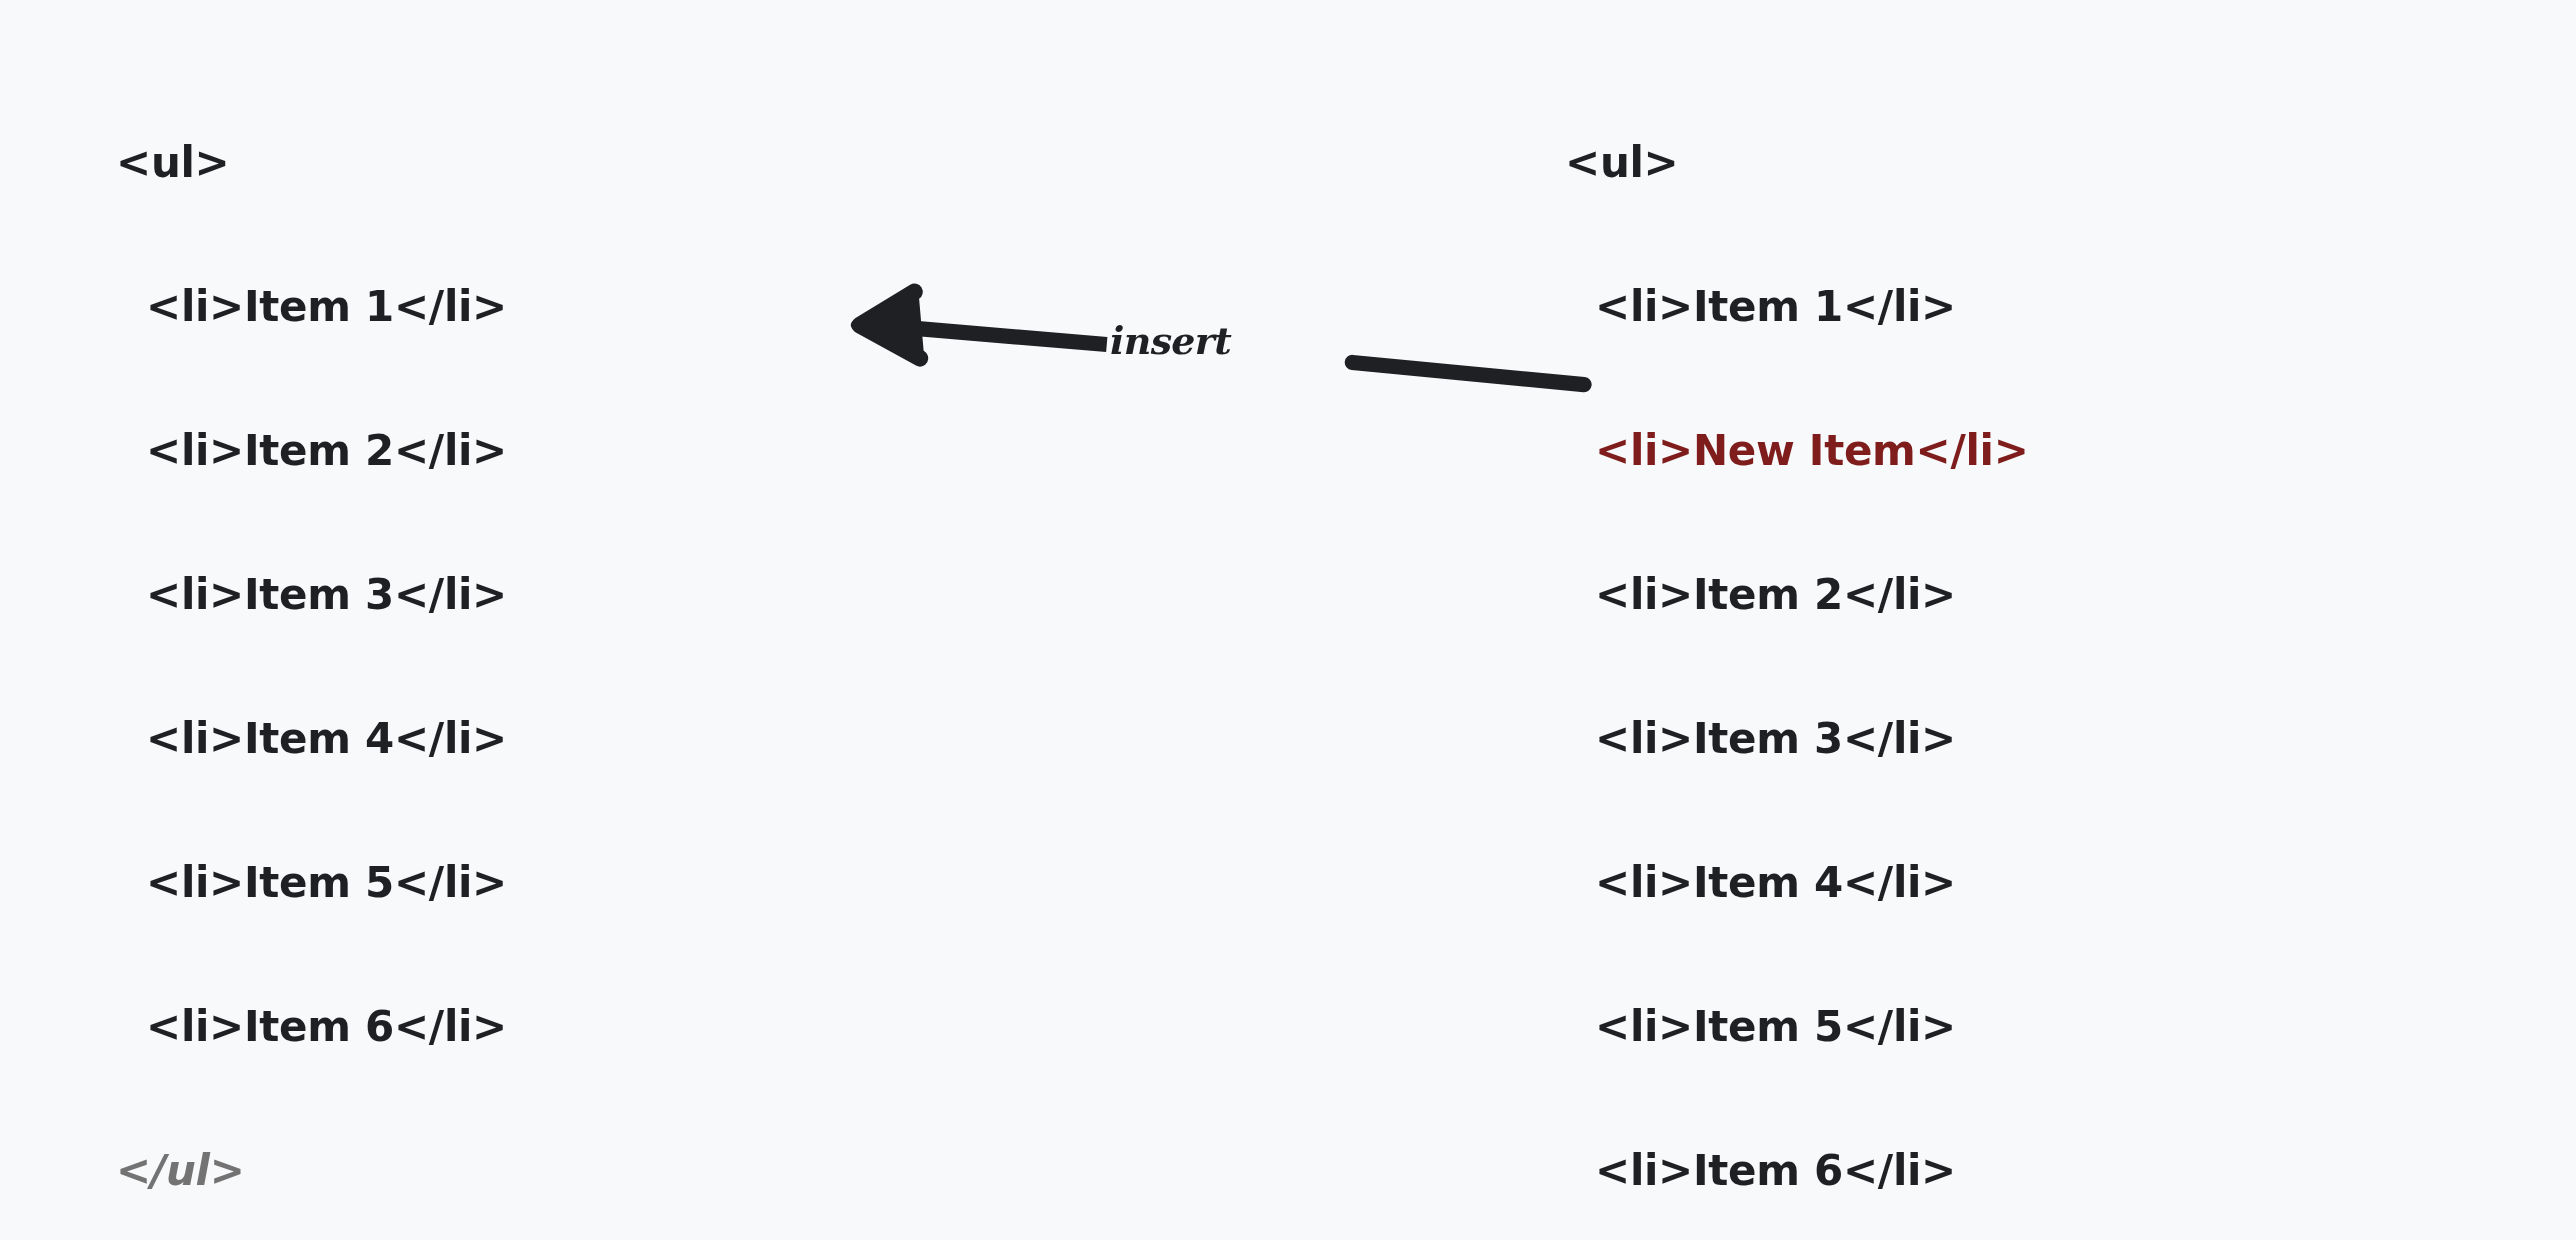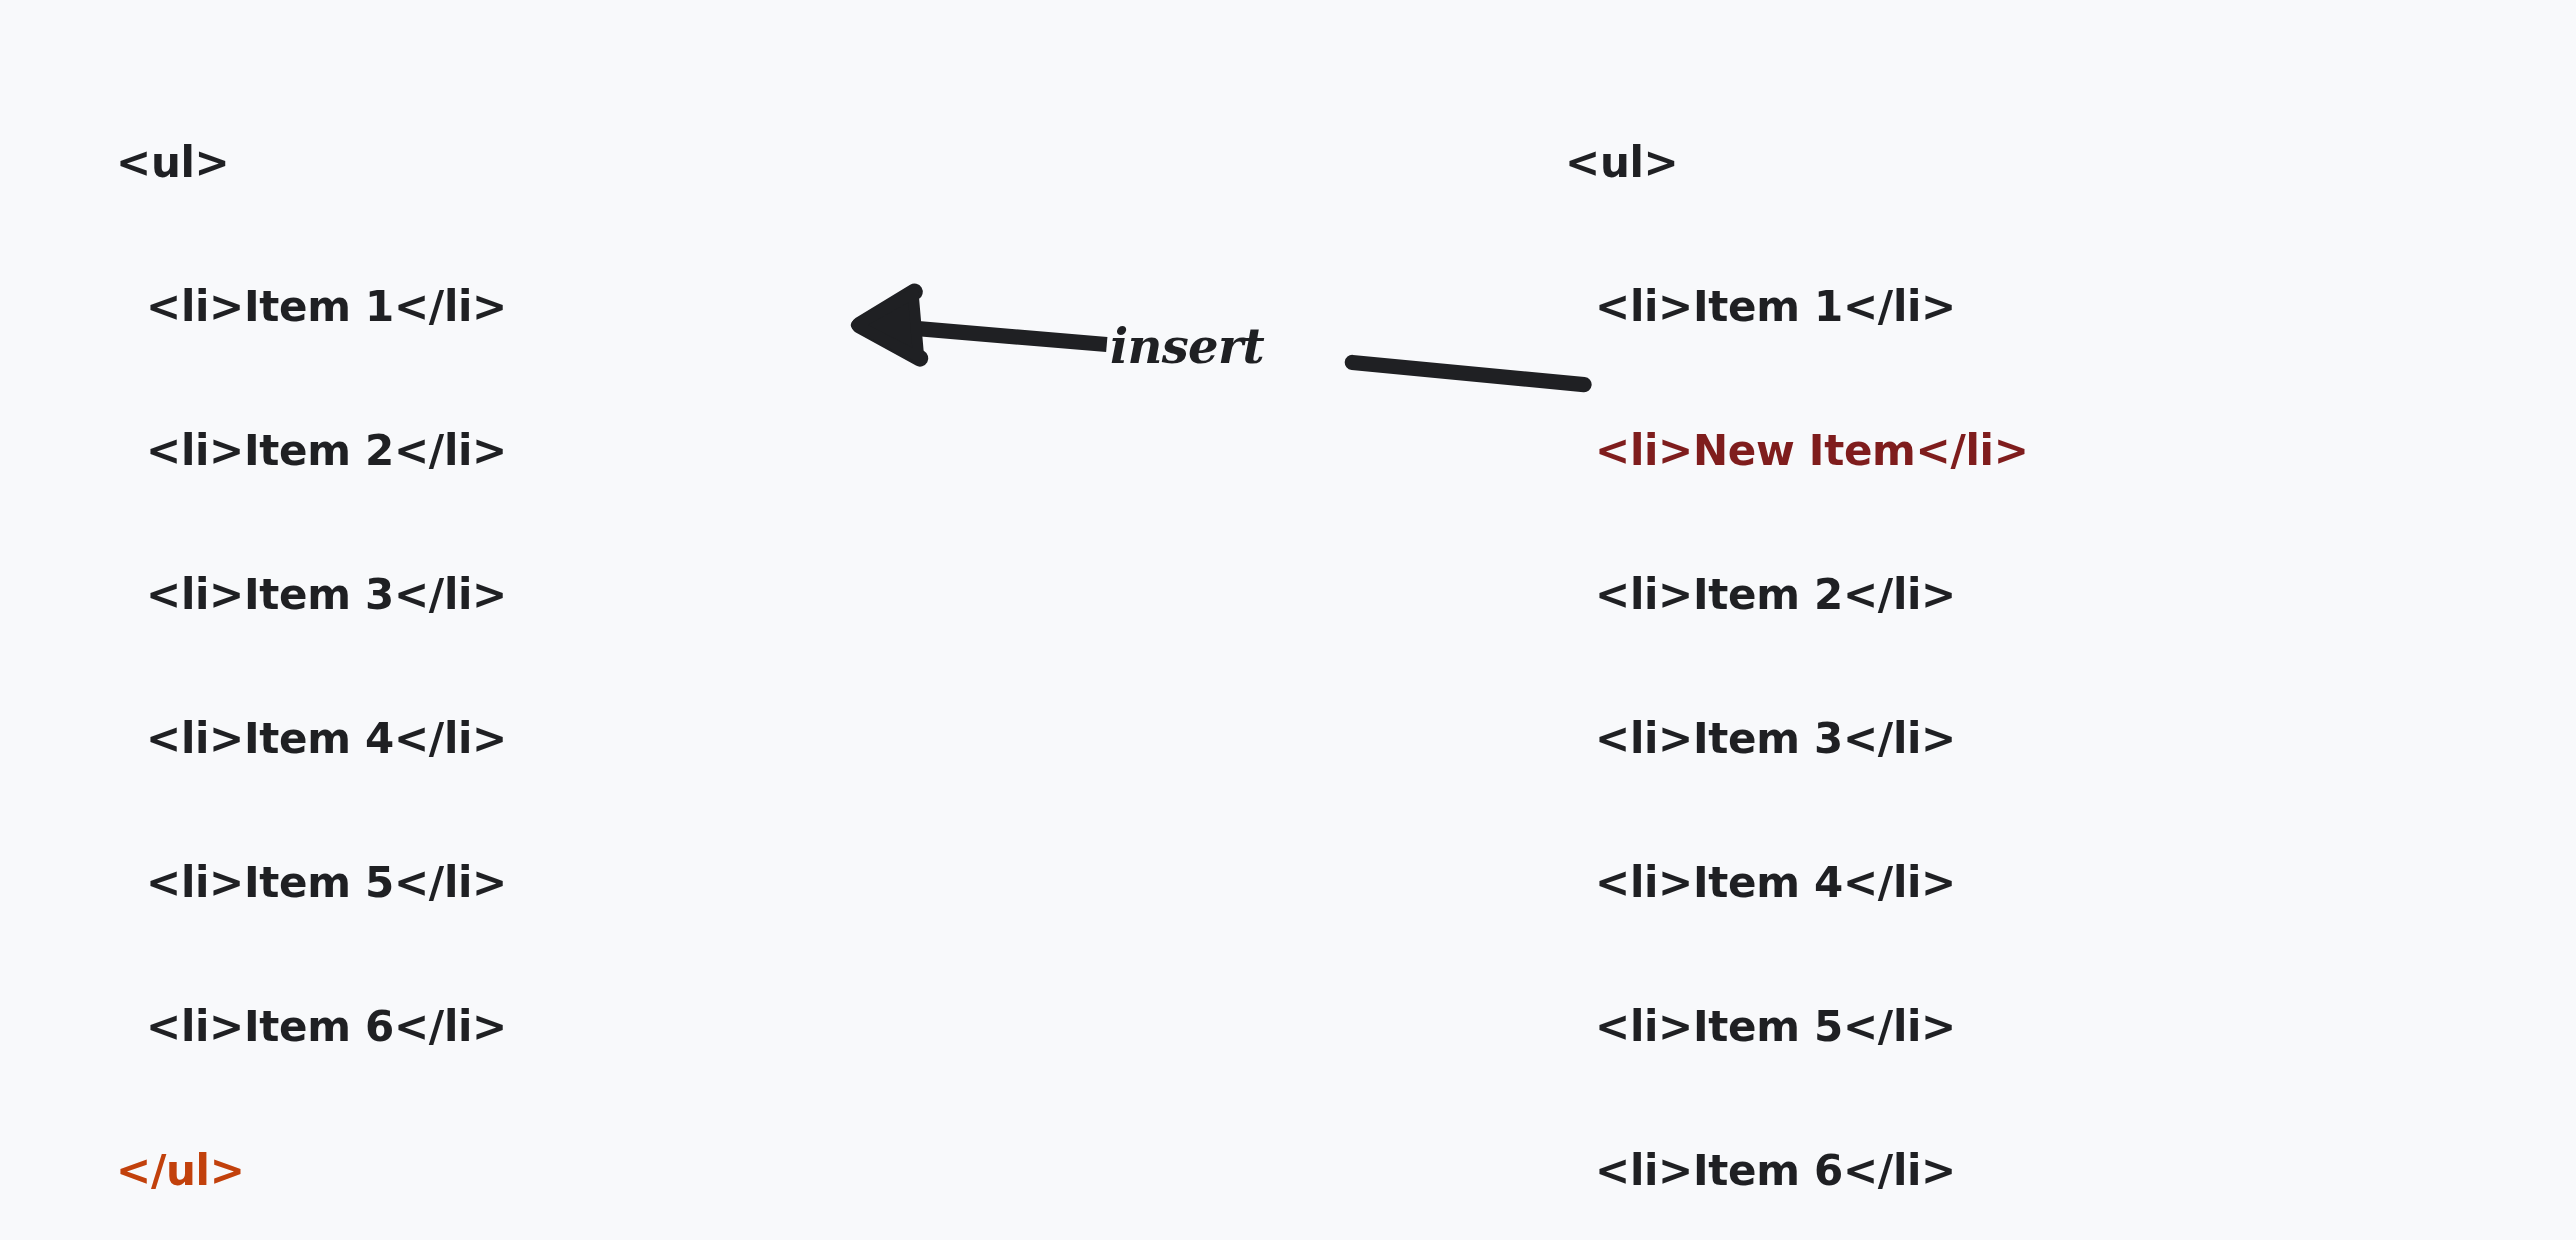--- a/index.html
+++ b/index.html
@@ -58,41 +58,41 @@
   }
 
   
   #insert-label {
     position: absolute;
     left: 1110px;
     top: 322px;
     font-family: "DejaVu Serif", "Liberation Serif", serif;
     font-style: italic;
     font-weight: 700;
-    font-size: 48px;
+    font-size: 38px;
     line-height: 1;
     color: #1f2023;
     letter-spacing: -0.7px;
     white-space: nowrap;
   }
 </style>
 </head>
 <body style="background: rgb(248, 249, 251);">
 
 <div id="stage" style="background: rgb(248, 249, 251); padding-left: 39px;">
 
   <div class="code-block" id="before-block">
     <span class="code-line" style="color: rgb(31, 32, 35);">&lt;ul&gt;</span>
     <span class="code-line indent" style="color: rgb(31, 32, 35);">&lt;li&gt;Item 1&lt;/li&gt;</span>
     <span class="code-line indent" style="color: rgb(31, 32, 35);">&lt;li&gt;Item 2&lt;/li&gt;</span>
     <span class="code-line indent" style="color: rgb(31, 32, 35);">&lt;li&gt;Item 3&lt;/li&gt;</span>
     <span class="code-line indent" style="color: rgb(31, 32, 35);">&lt;li&gt;Item 4&lt;/li&gt;</span>
     <span class="code-line indent" style="color: rgb(31, 32, 35);">&lt;li&gt;Item 5&lt;/li&gt;</span>
     <span class="code-line indent" style="color: rgb(31, 32, 35);">&lt;li&gt;Item 6&lt;/li&gt;</span>
-    <span class="code-line" style="color: #c2410c;">&lt;/ul&gt;</span>
+    <span class="code-line" style="color: #737373; font-style: italic;">&lt;/ul&gt;</span>
   </div>
 
   <div class="code-block" id="after-block">
     <span class="code-line" style="color: rgb(31, 32, 35);">&lt;ul&gt;</span>
     <span class="code-line indent" style="color: rgb(31, 32, 35);">&lt;li&gt;Item 1&lt;/li&gt;</span>
     <span class="code-line indent added" style="color: #7f1d1d;">&lt;li&gt;New Item&lt;/li&gt;</span>
     <span class="code-line indent" style="color: rgb(31, 32, 35);">&lt;li&gt;Item 2&lt;/li&gt;</span>
     <span class="code-line indent" style="color: rgb(31, 32, 35);">&lt;li&gt;Item 3&lt;/li&gt;</span>
     <span class="code-line indent" style="color: rgb(31, 32, 35);">&lt;li&gt;Item 4&lt;/li&gt;</span>
     <span class="code-line indent" style="color: rgb(31, 32, 35);">&lt;li&gt;Item 5&lt;/li&gt;</span>

